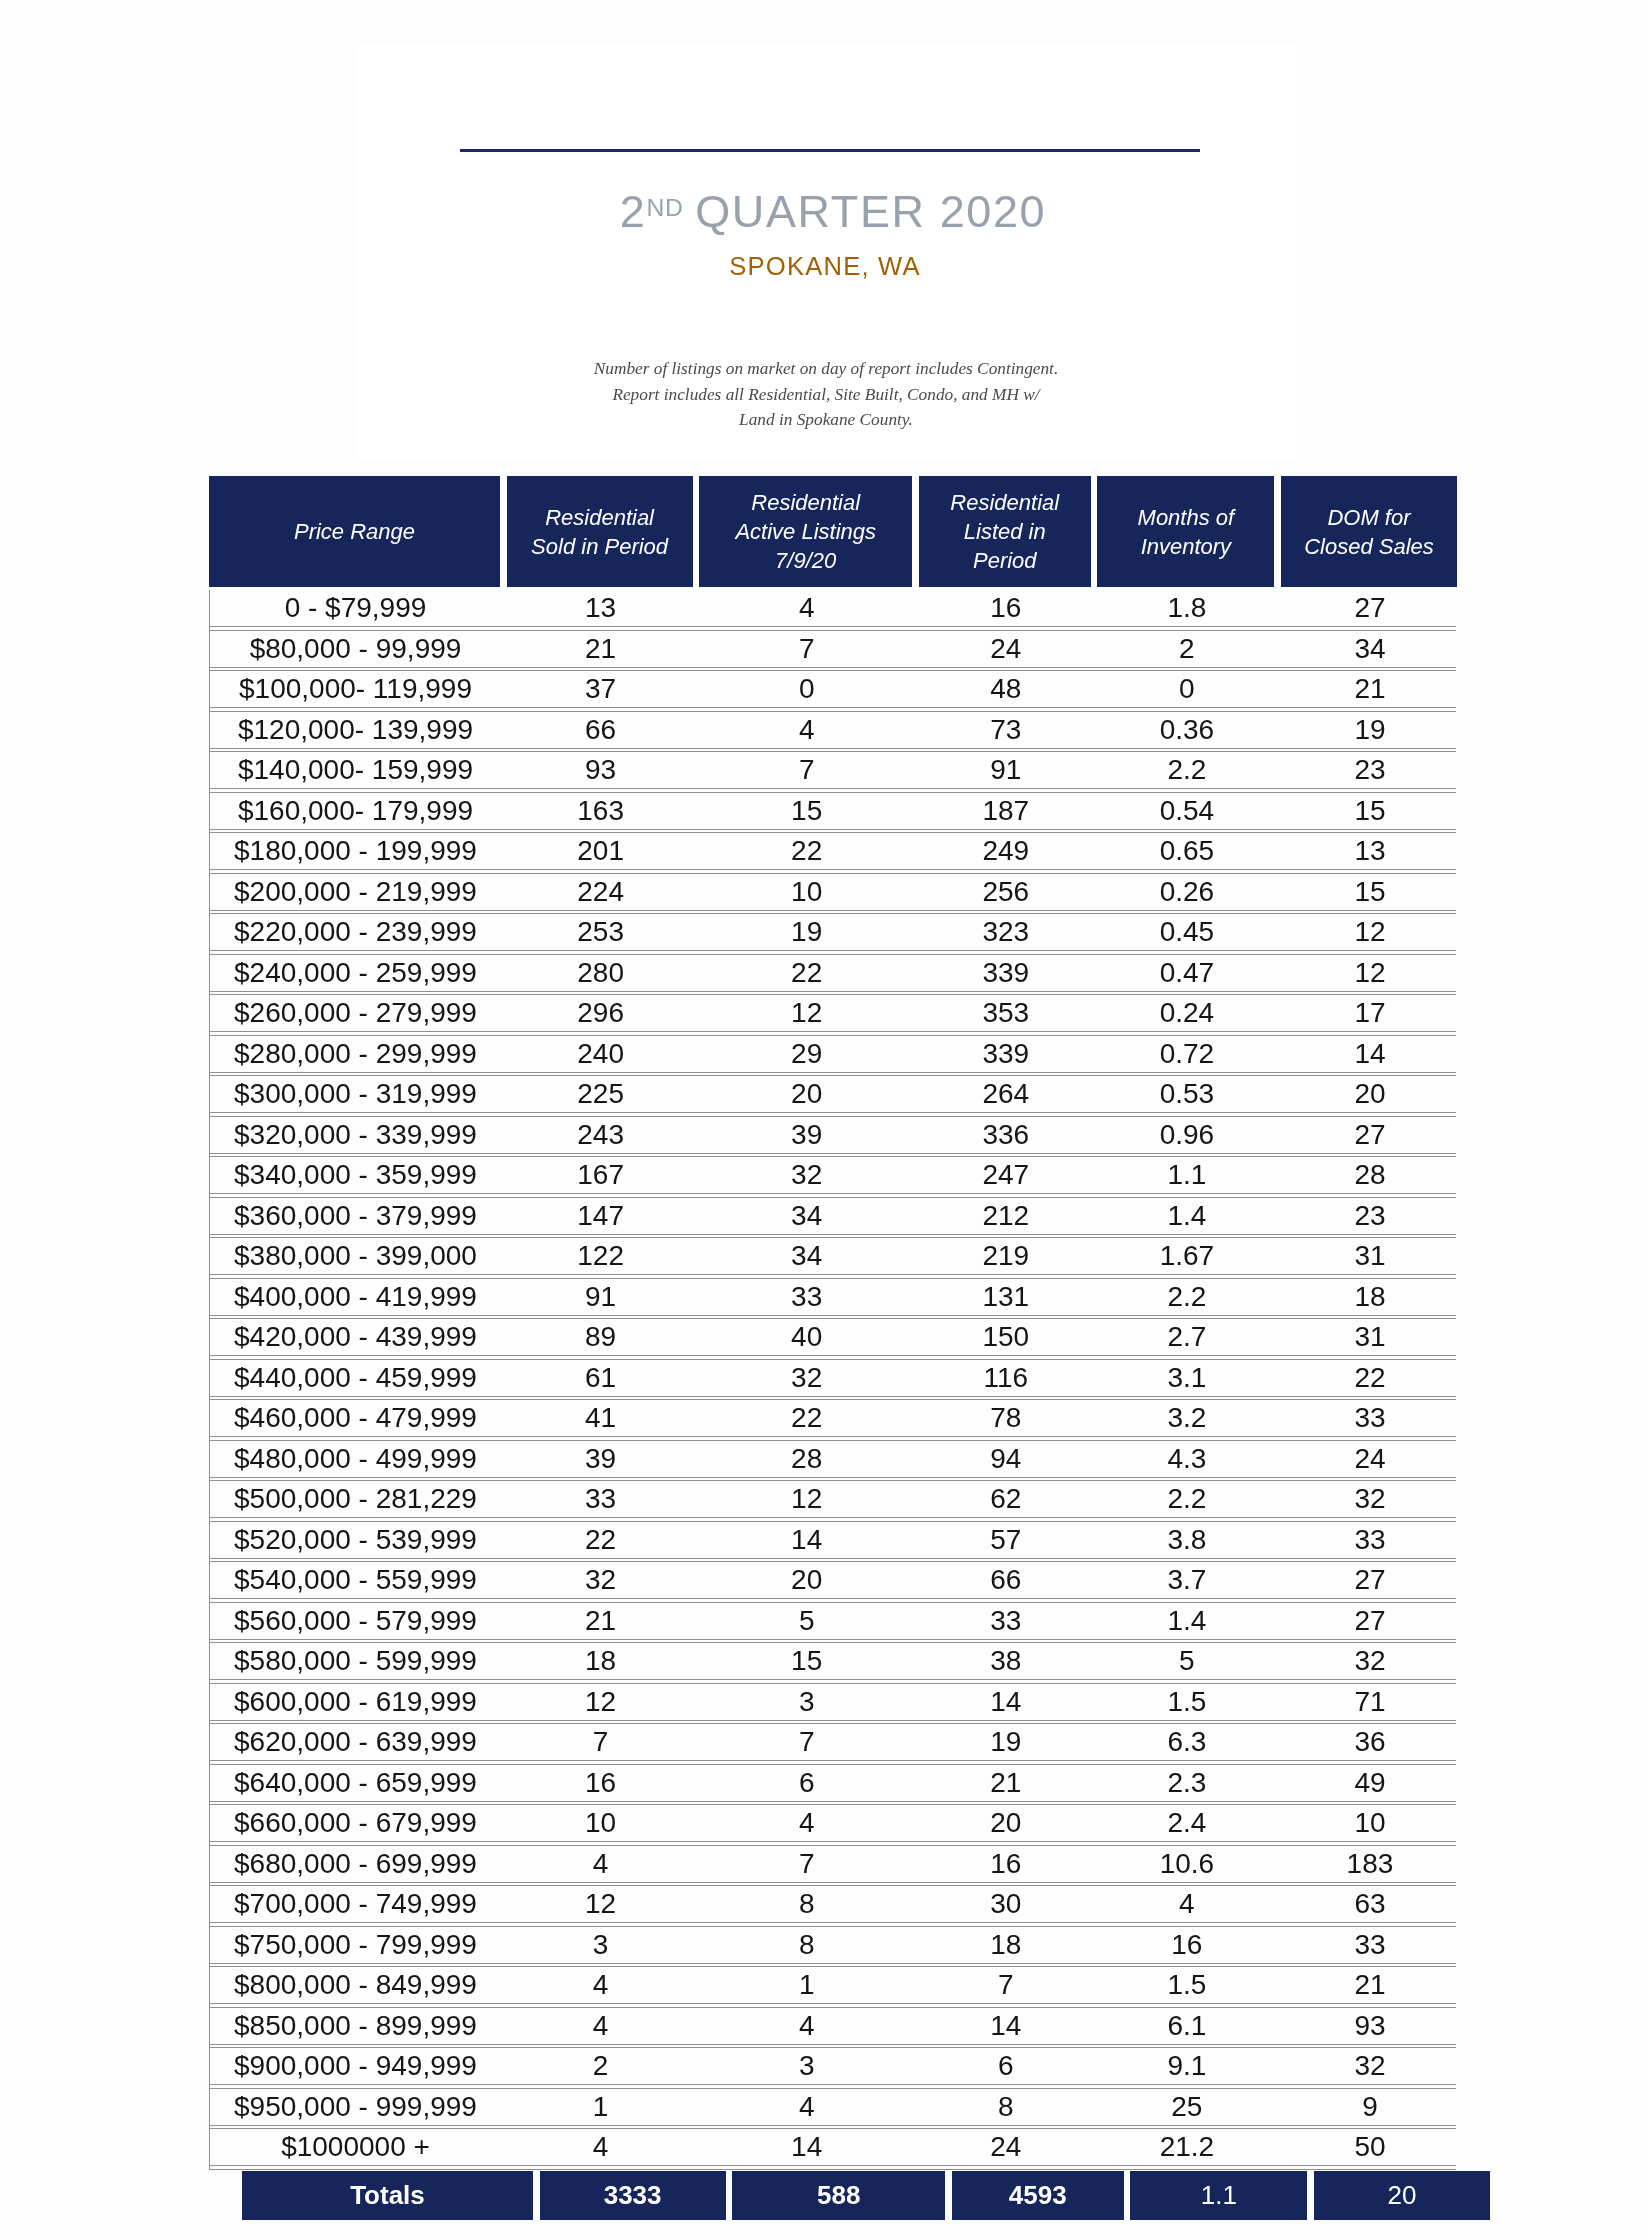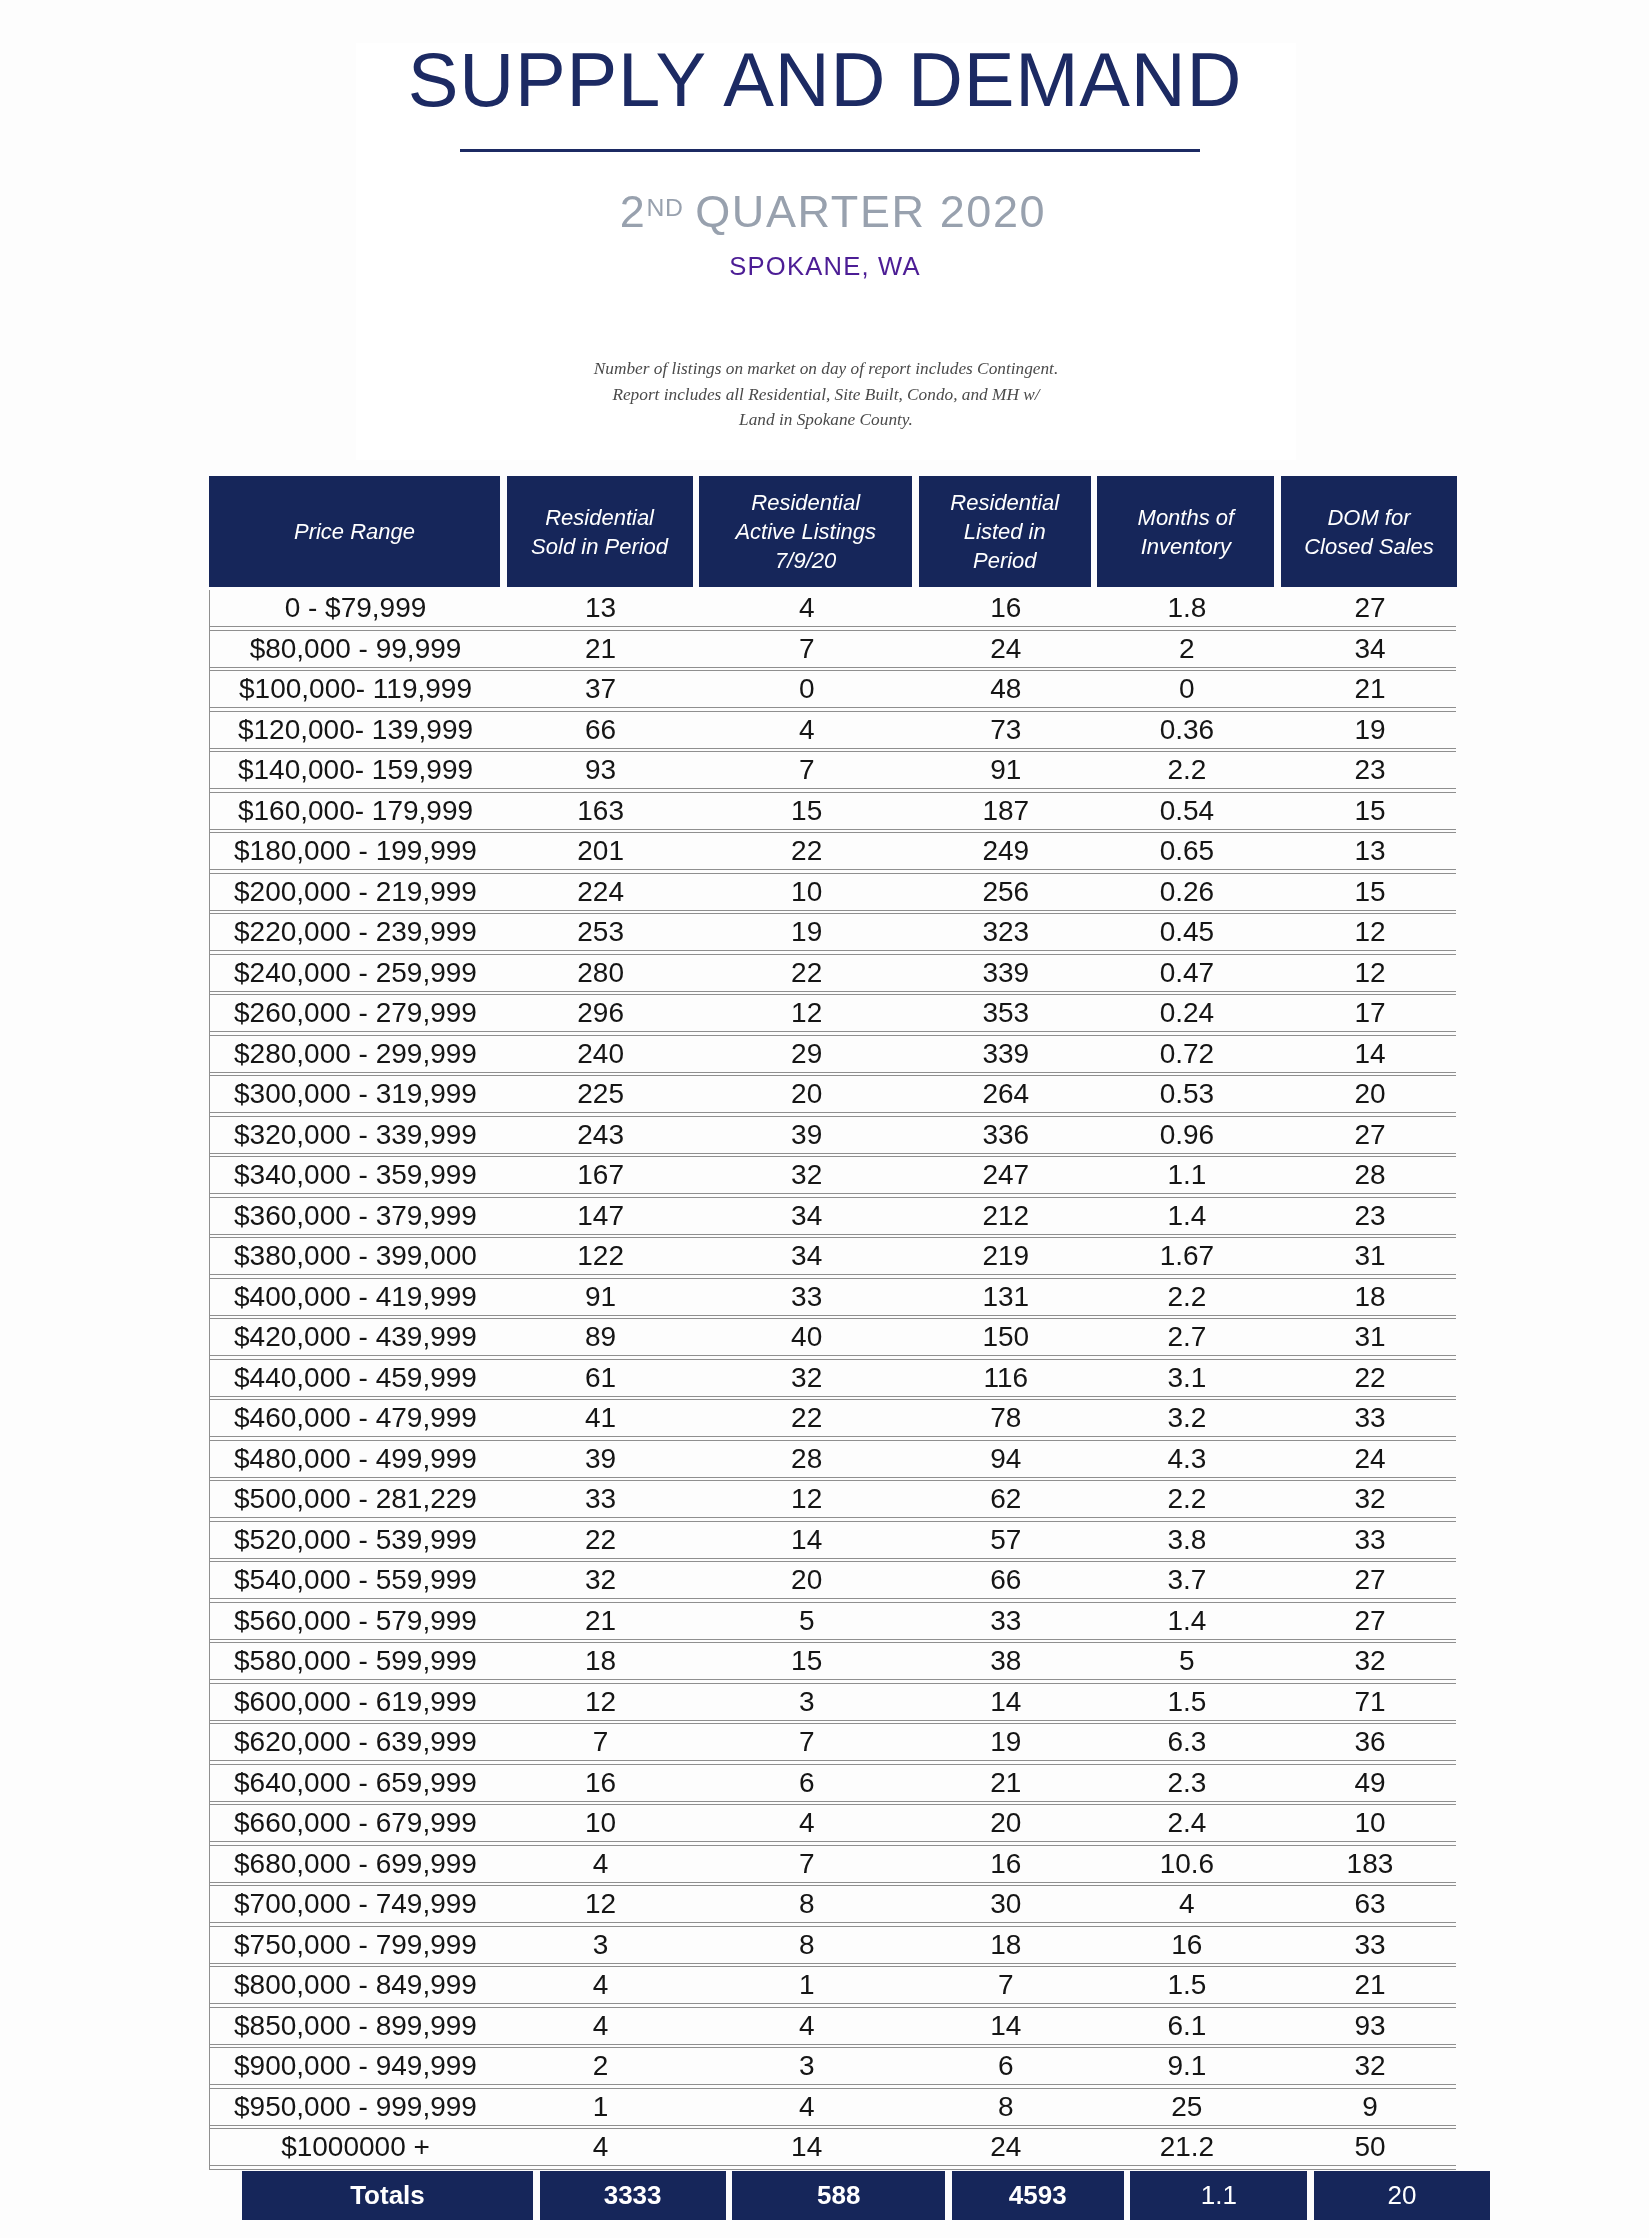--- a/index.html
+++ b/index.html
@@ -49,21 +49,21 @@
     letter-spacing: 0.8px;
   }
   .subtitle .rest { margin-left: 11.5px; }
   .location {
     position: absolute;
     top: 252px; left: 0;
     width: 100%;
     text-align: center;
     font-size: 25.6px;
     letter-spacing: 1.2px;
-    color: #4c1d95;
+    color: #a16207;
   }
   .notes {
     position: absolute;
     top: 356px; left: 1px;
     width: 100%;
     text-align: center;
     font-family: "Liberation Serif", serif;
     font-style: italic;
     font-size: 17.3px;
     line-height: 25.6px;
@@ -118,21 +118,20 @@
     font-weight: 700;
   }
   .tcell.light { font-weight: 400; }
 </style>
 </head>
 <body>
 
 <div class="page">
   <div class="card"></div>
 
-  <div class="title">SUPPLY AND DEMAND</div>
   <div class="underline"></div>
 
   <div class="subtitle"><span>2</span><span class="sup">ND</span><span class="rest">QUARTER 2020</span></div>
 
   <div class="location">SPOKANE, WA</div>
 
   <div class="notes">
     <div>Number of listings on market on day of report includes Contingent.</div>
     <div>Report includes all Residential, Site Built, Condo, and MH w/</div>
     <div>Land in Spokane County.</div>

